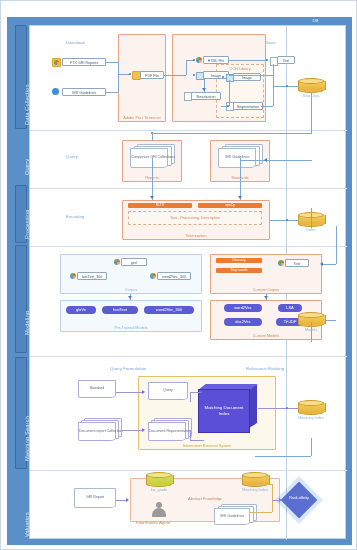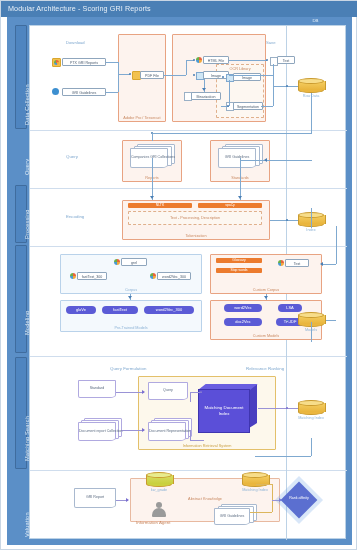--- a/index.html
+++ b/index.html
@@ -156,21 +156,20 @@
      conic-gradient(#e8643c 0 25%,#f2a93c 0 50%,#4a9ad4 0 75%,#6ab04a 0 100%);}
   .ico-img{background:#cfe6f5;border:1px solid #7fa8cf;}
   .ico-doc{background:#ffffff;border:1px solid #9ab0c6;}
   .ico-globe{border-radius:50%;background:#3d8fd0;}
 </style>
 </head>
 <body>
 
 <div id="app">
 
-  <div id="titlebar">Modular Architecture - Scoring GRI Reports</div>
 
   <div id="frame">
 
     <div id="dbhead">DB</div>
 
     <div class="vbox" style="top:8px;height:104px;"></div>
     <div class="vtext" style="left:17px;top:108px;">Data Collection</div>
 
     <div class="vtext" style="left:17px;top:158px;">Query</div>
 

